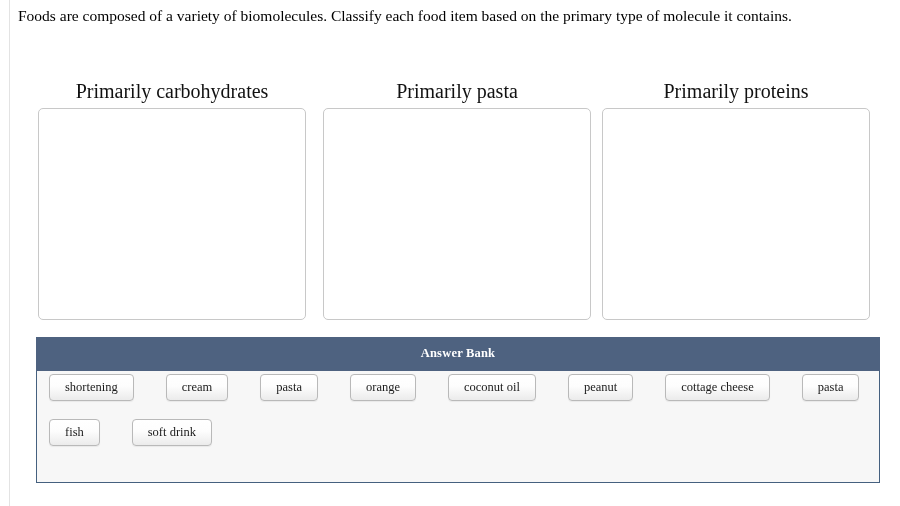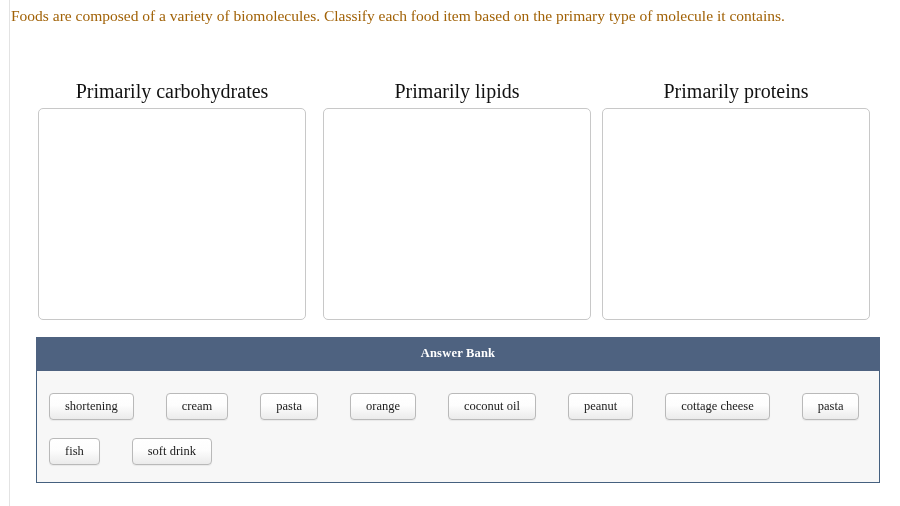--- a/index.html
+++ b/index.html
@@ -33,26 +33,26 @@
     left: 10px;
     top: 0;
     width: 890px;
     height: 506px;
     background: #ffffff;
   }
 
   
   .prompt {
     position: absolute;
-    left: 1px;
+    left: 8px;
     top: 6px;
     width: 874px;
     font-size: 15.5px;
     line-height: 20px;
-    color: #a16207;
+    color: #000000;
     white-space: nowrap;
   }
 
   
   .columns {
     position: absolute;
     left: 28px;
     top: 82px;
     width: 860px;
     height: 240px;
@@ -100,21 +100,21 @@
     padding: 8px 0 9px 0;
     letter-spacing: 0.2px;
     border: 1px solid #4e6280;
     box-sizing: border-box;
   }
   .answer-bank-body {
     background: #f7f7f7;
     border: 1px solid #45607f;
     border-top: none;
     box-sizing: border-box;
-    padding: 22px 12px 14px 12px;
+    padding: 3px 12px 14px 12px;
     min-height: 112px;
   }
   .tile-row {
     display: flex;
     flex-wrap: wrap;
     align-items: flex-start;
   }
   .tile-row.row2 { margin-top: 18px; }
 
   .tile {
@@ -148,21 +148,21 @@
   <div class="prompt">Foods are composed of a variety of biomolecules. Classify each food item based on the primary type of molecule it contains.</div>
 
   <div class="columns">
 
     <div class="column c0">
       <div class="column-label">Primarily carbohydrates</div>
       <div class="dropzone"></div>
     </div>
 
     <div class="column c1">
-      <div class="column-label">Primarily lipids</div>
+      <div class="column-label">Primarily pasta</div>
       <div class="dropzone"></div>
     </div>
 
     <div class="column c2">
       <div class="column-label">Primarily proteins</div>
       <div class="dropzone"></div>
     </div>
 
   </div>
 

